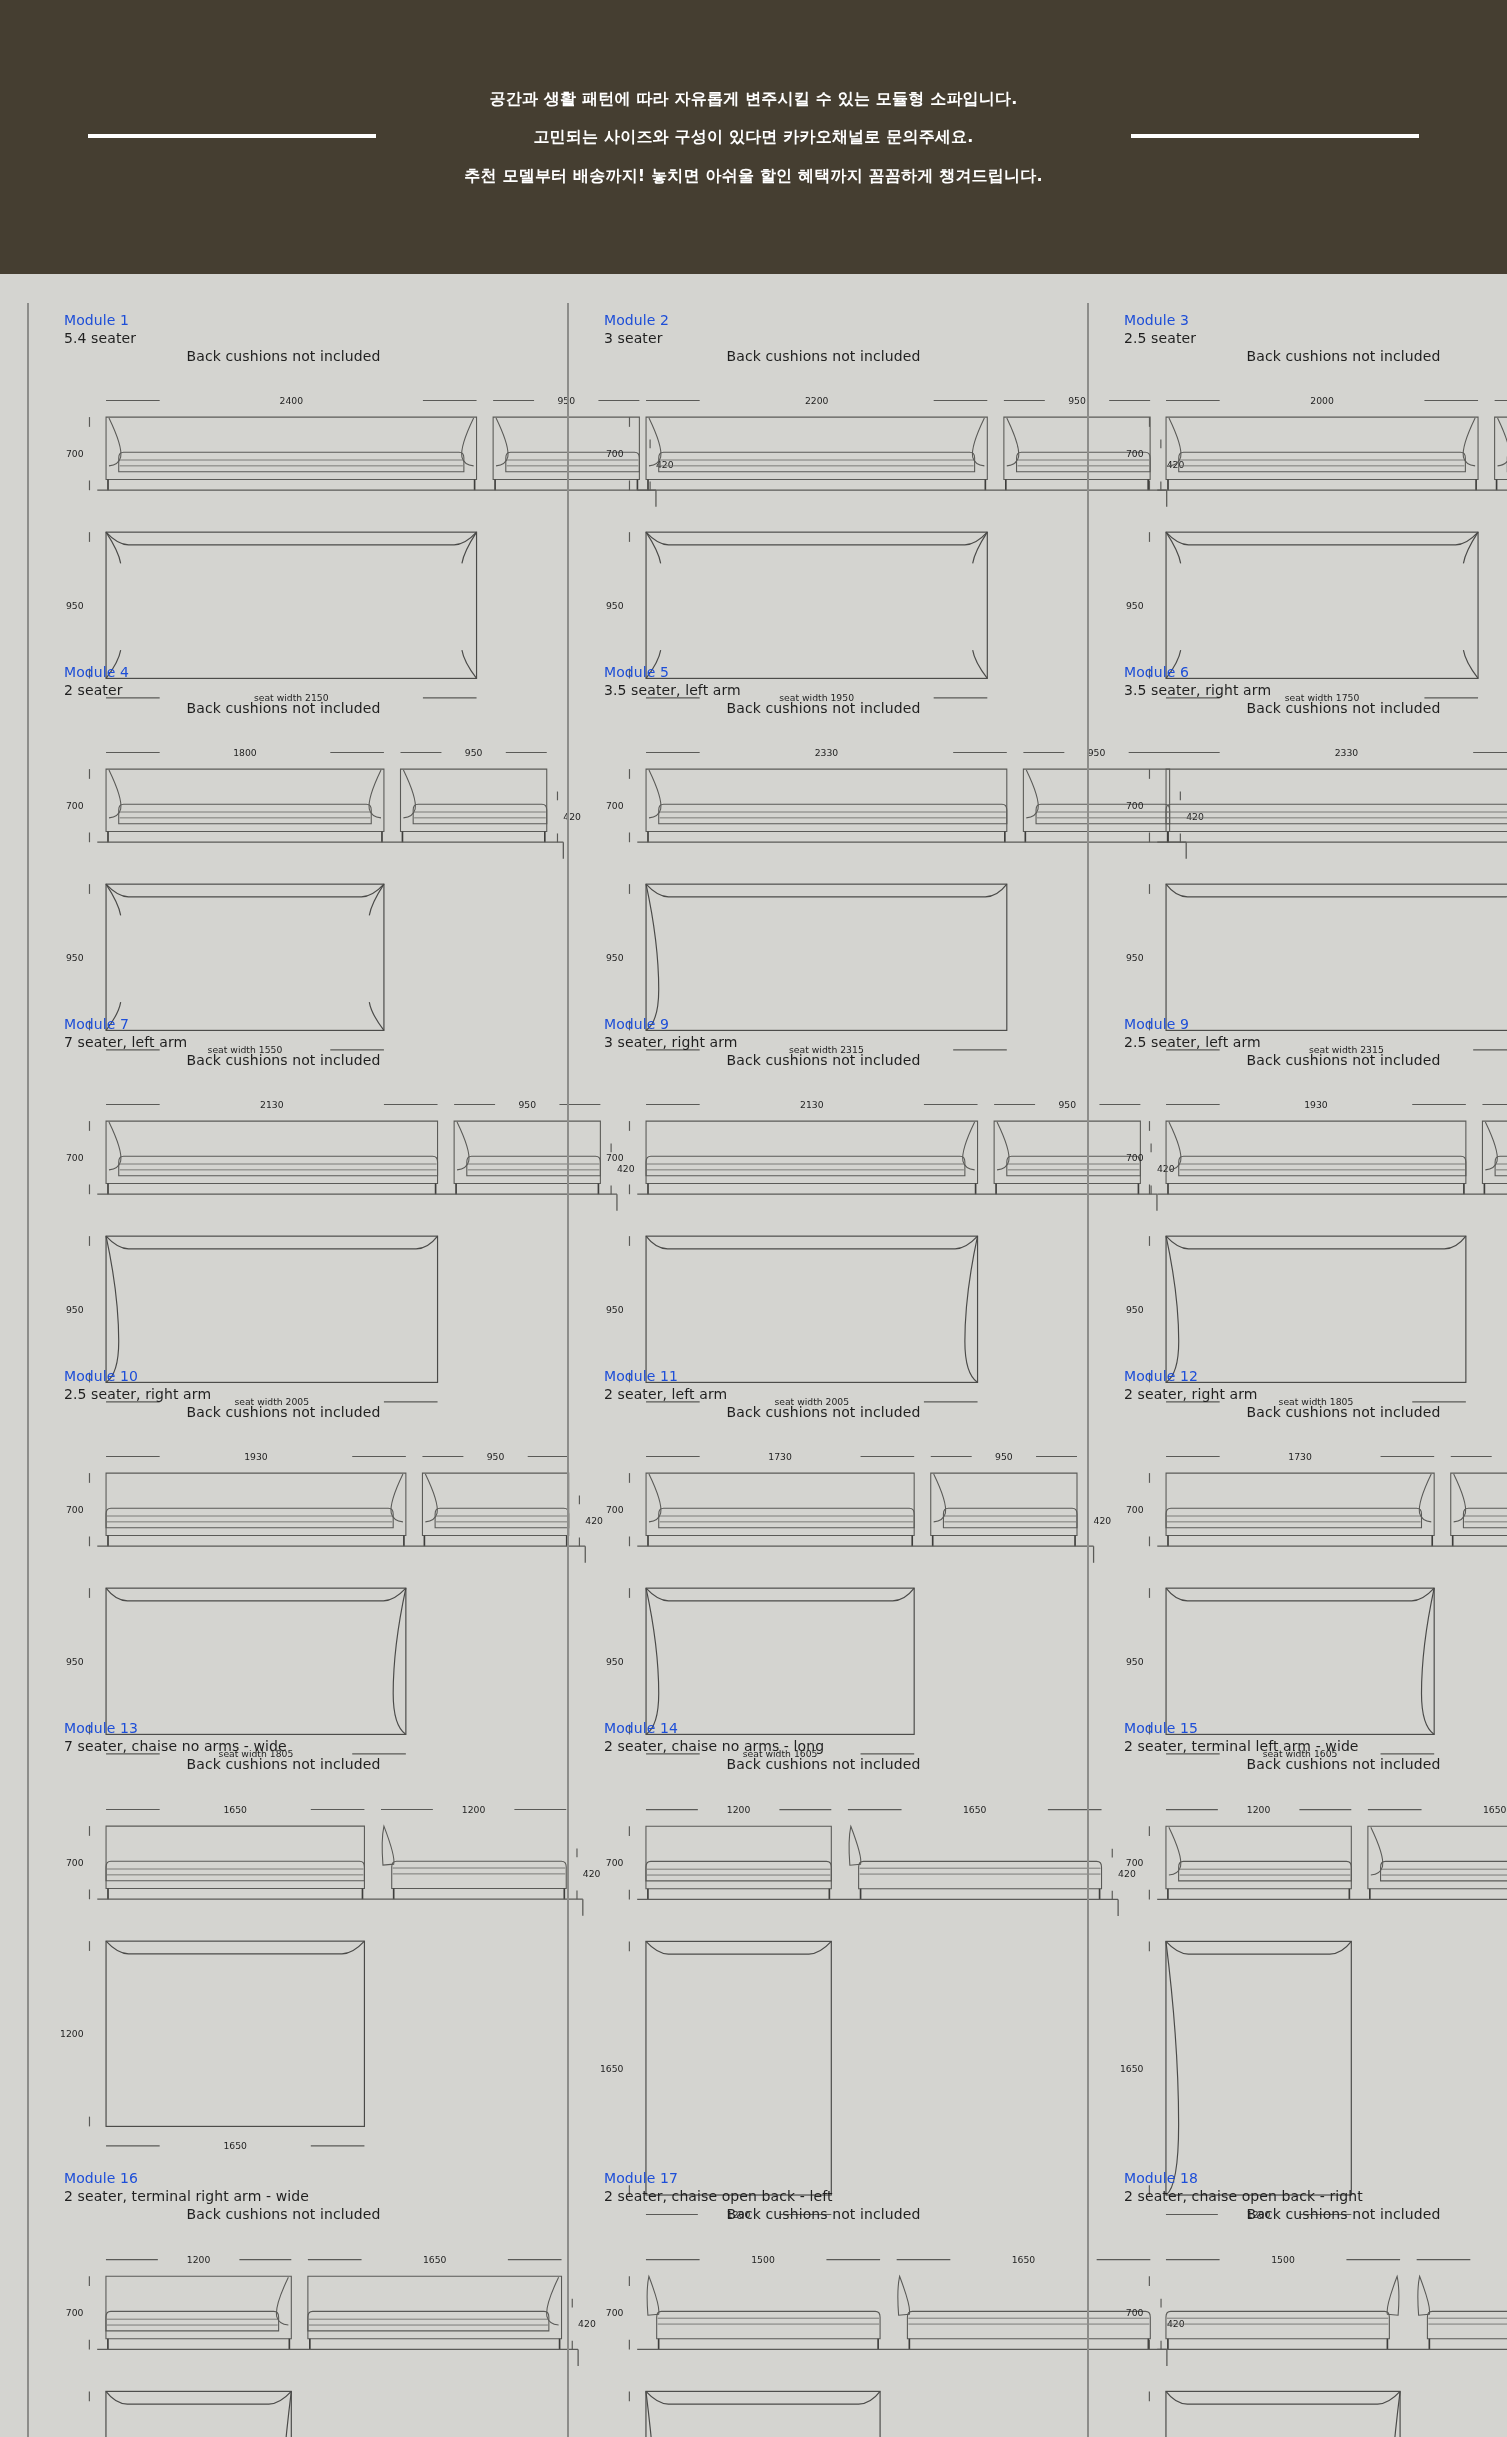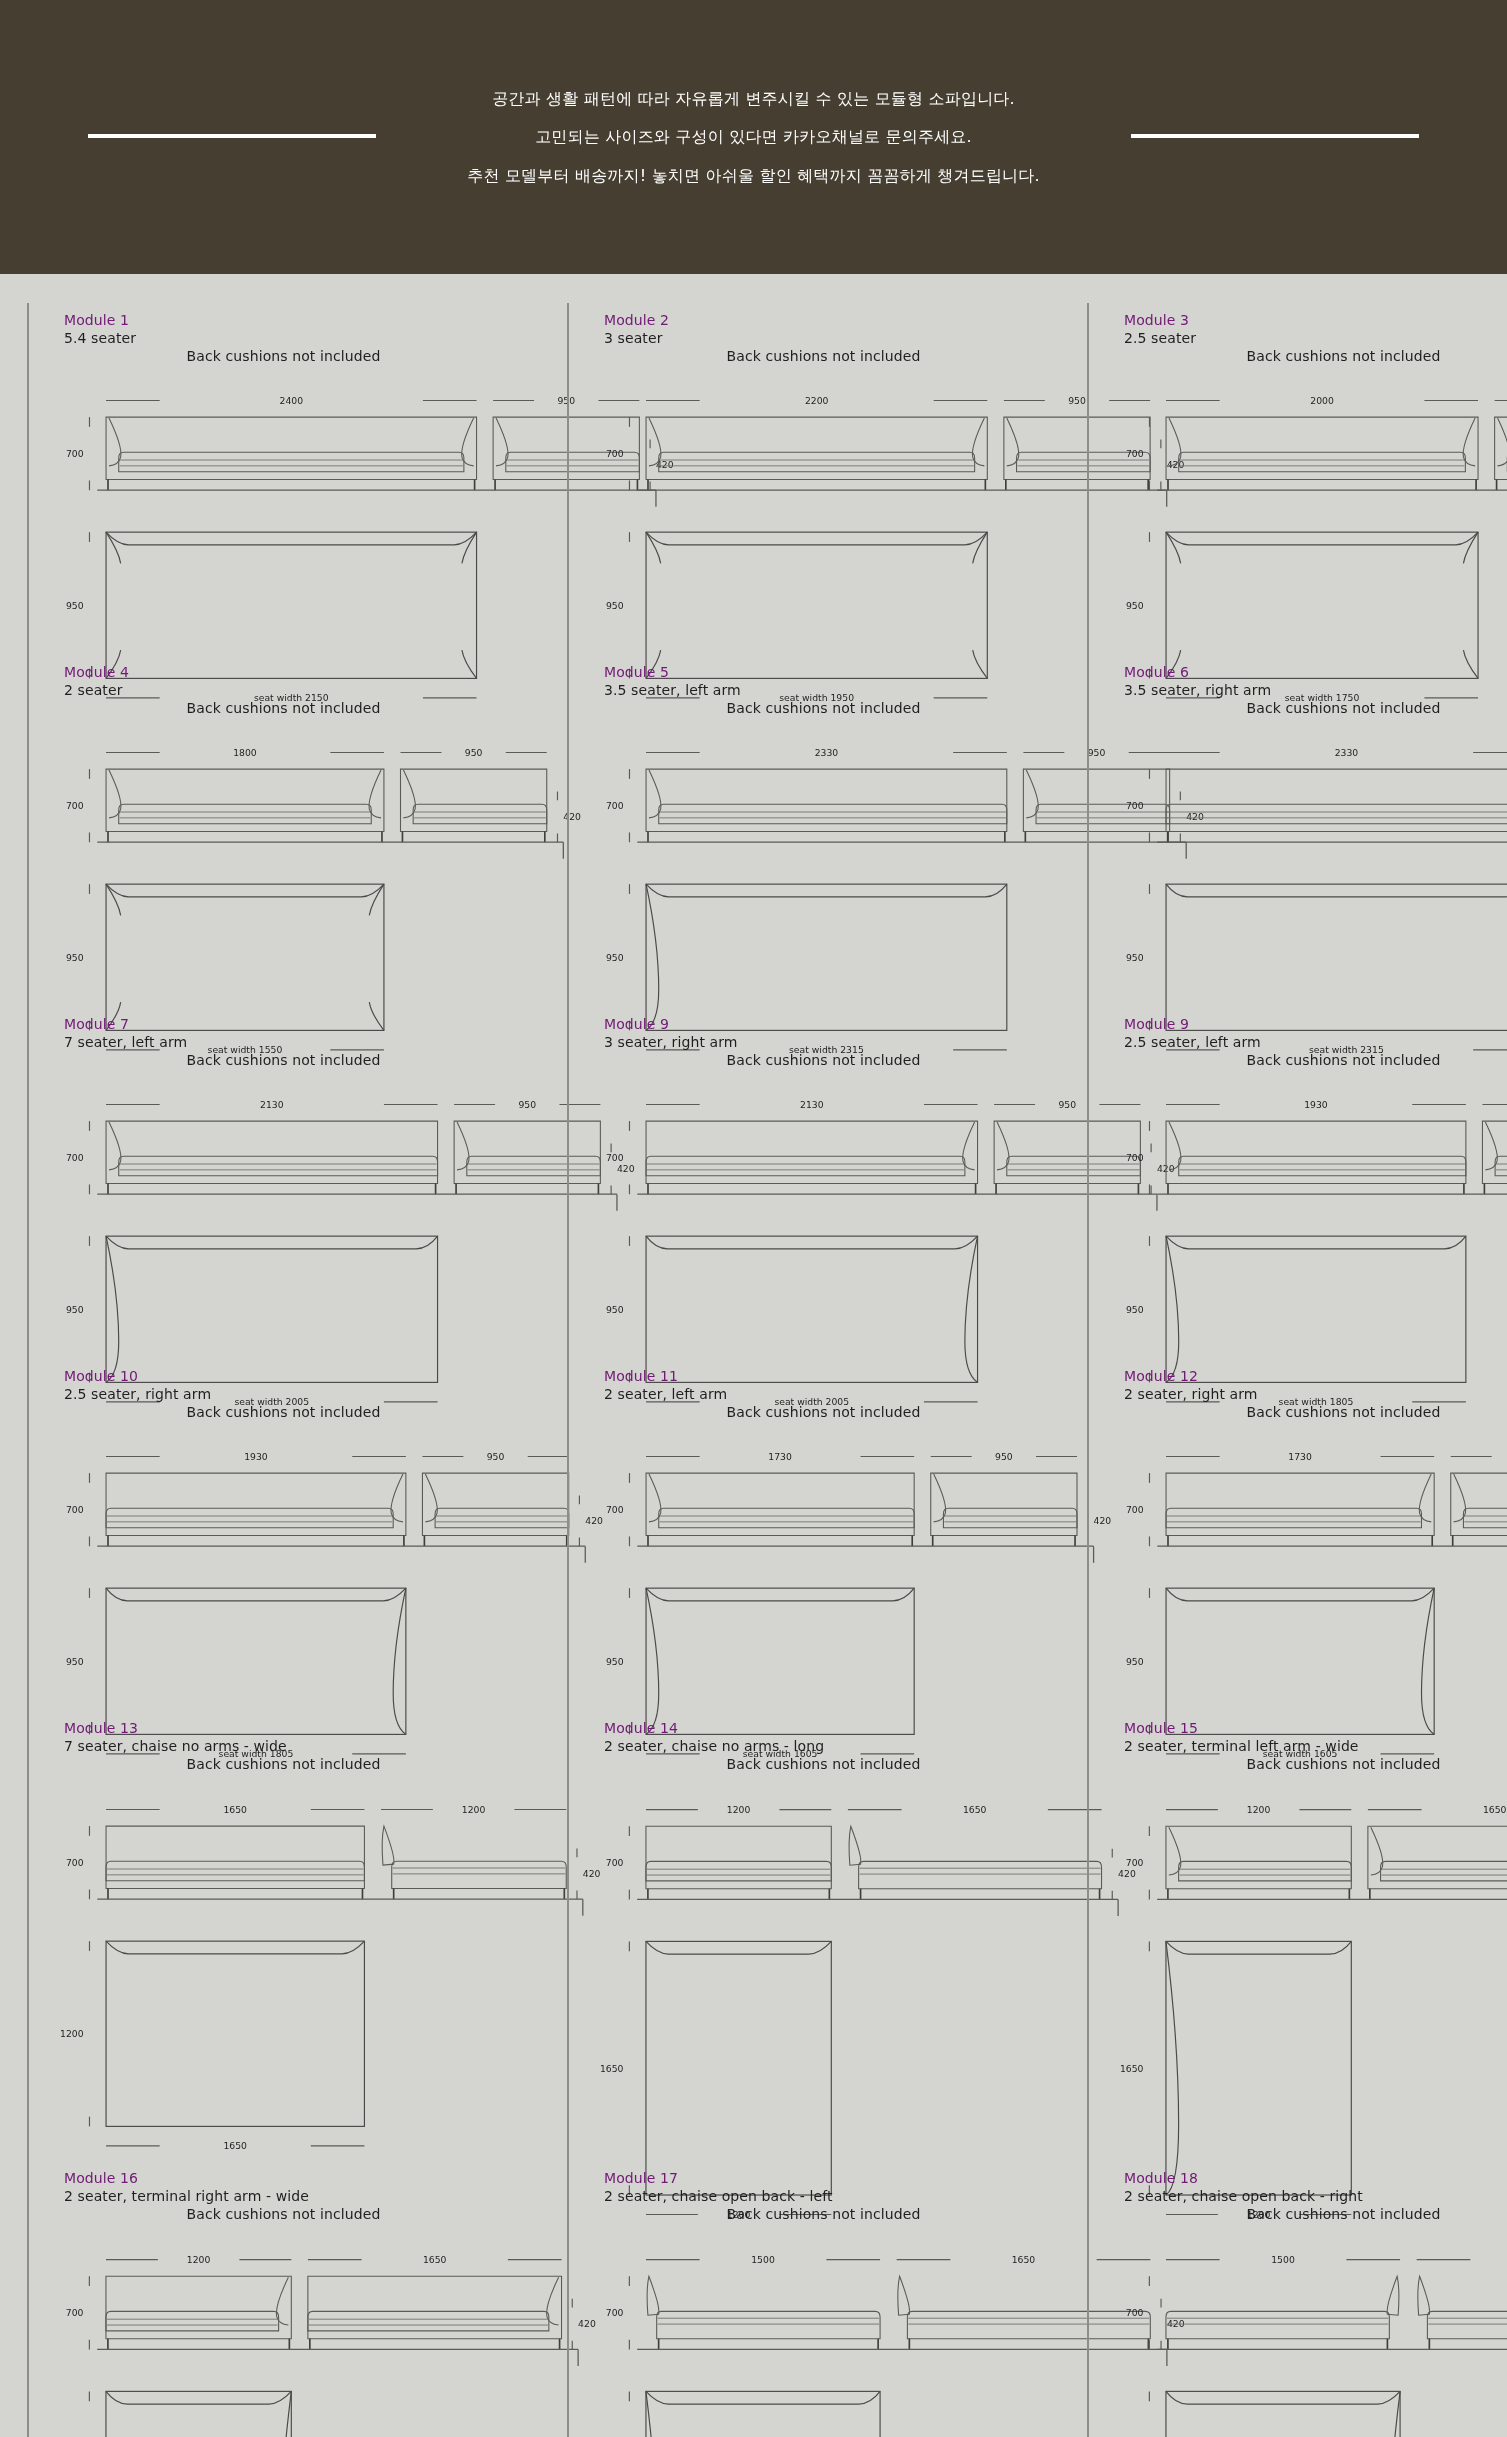--- a/index.html
+++ b/index.html
@@ -20,21 +20,21 @@
     display: flex;
     flex-direction: column;
     align-items: center;
     justify-content: center;
   }
   .hero-line {
     color: #ffffff;
     font-size: 16px;
     line-height: 1.2;
     letter-spacing: 0.2px;
-    font-weight: 400;
+    font-weight: 700;
     text-align: center;
     margin: 9.8px 0;
     white-space: nowrap;
   }
   .hero-rule {
     position: absolute;
     height: 4.4px;
     background: #ffffff;
     top: 134px;
   }
@@ -71,21 +71,21 @@
   }
   .row-h1 .card::before { height: 371px; }
   .row-h2 .card::before { height: 371px; }
   .row-h3 .card::before { height: 371px; }
   .row-h4 .card::before { height: 371px; }
   .row-h5 .card::before { height: 453px; }
   .row-h6 .card::before { height: 453px; }
 
   .card-title {
     font-size: 14px;
-    color: #701a75;
+    color: #1d4ed8;
     line-height: 1.28;
     letter-spacing: 0.1px;
     white-space: nowrap;
   }
   .card-sub {
     font-size: 14px;
     color: #1f1f1f;
     line-height: 1.28;
     letter-spacing: 0.1px;
     white-space: nowrap;

